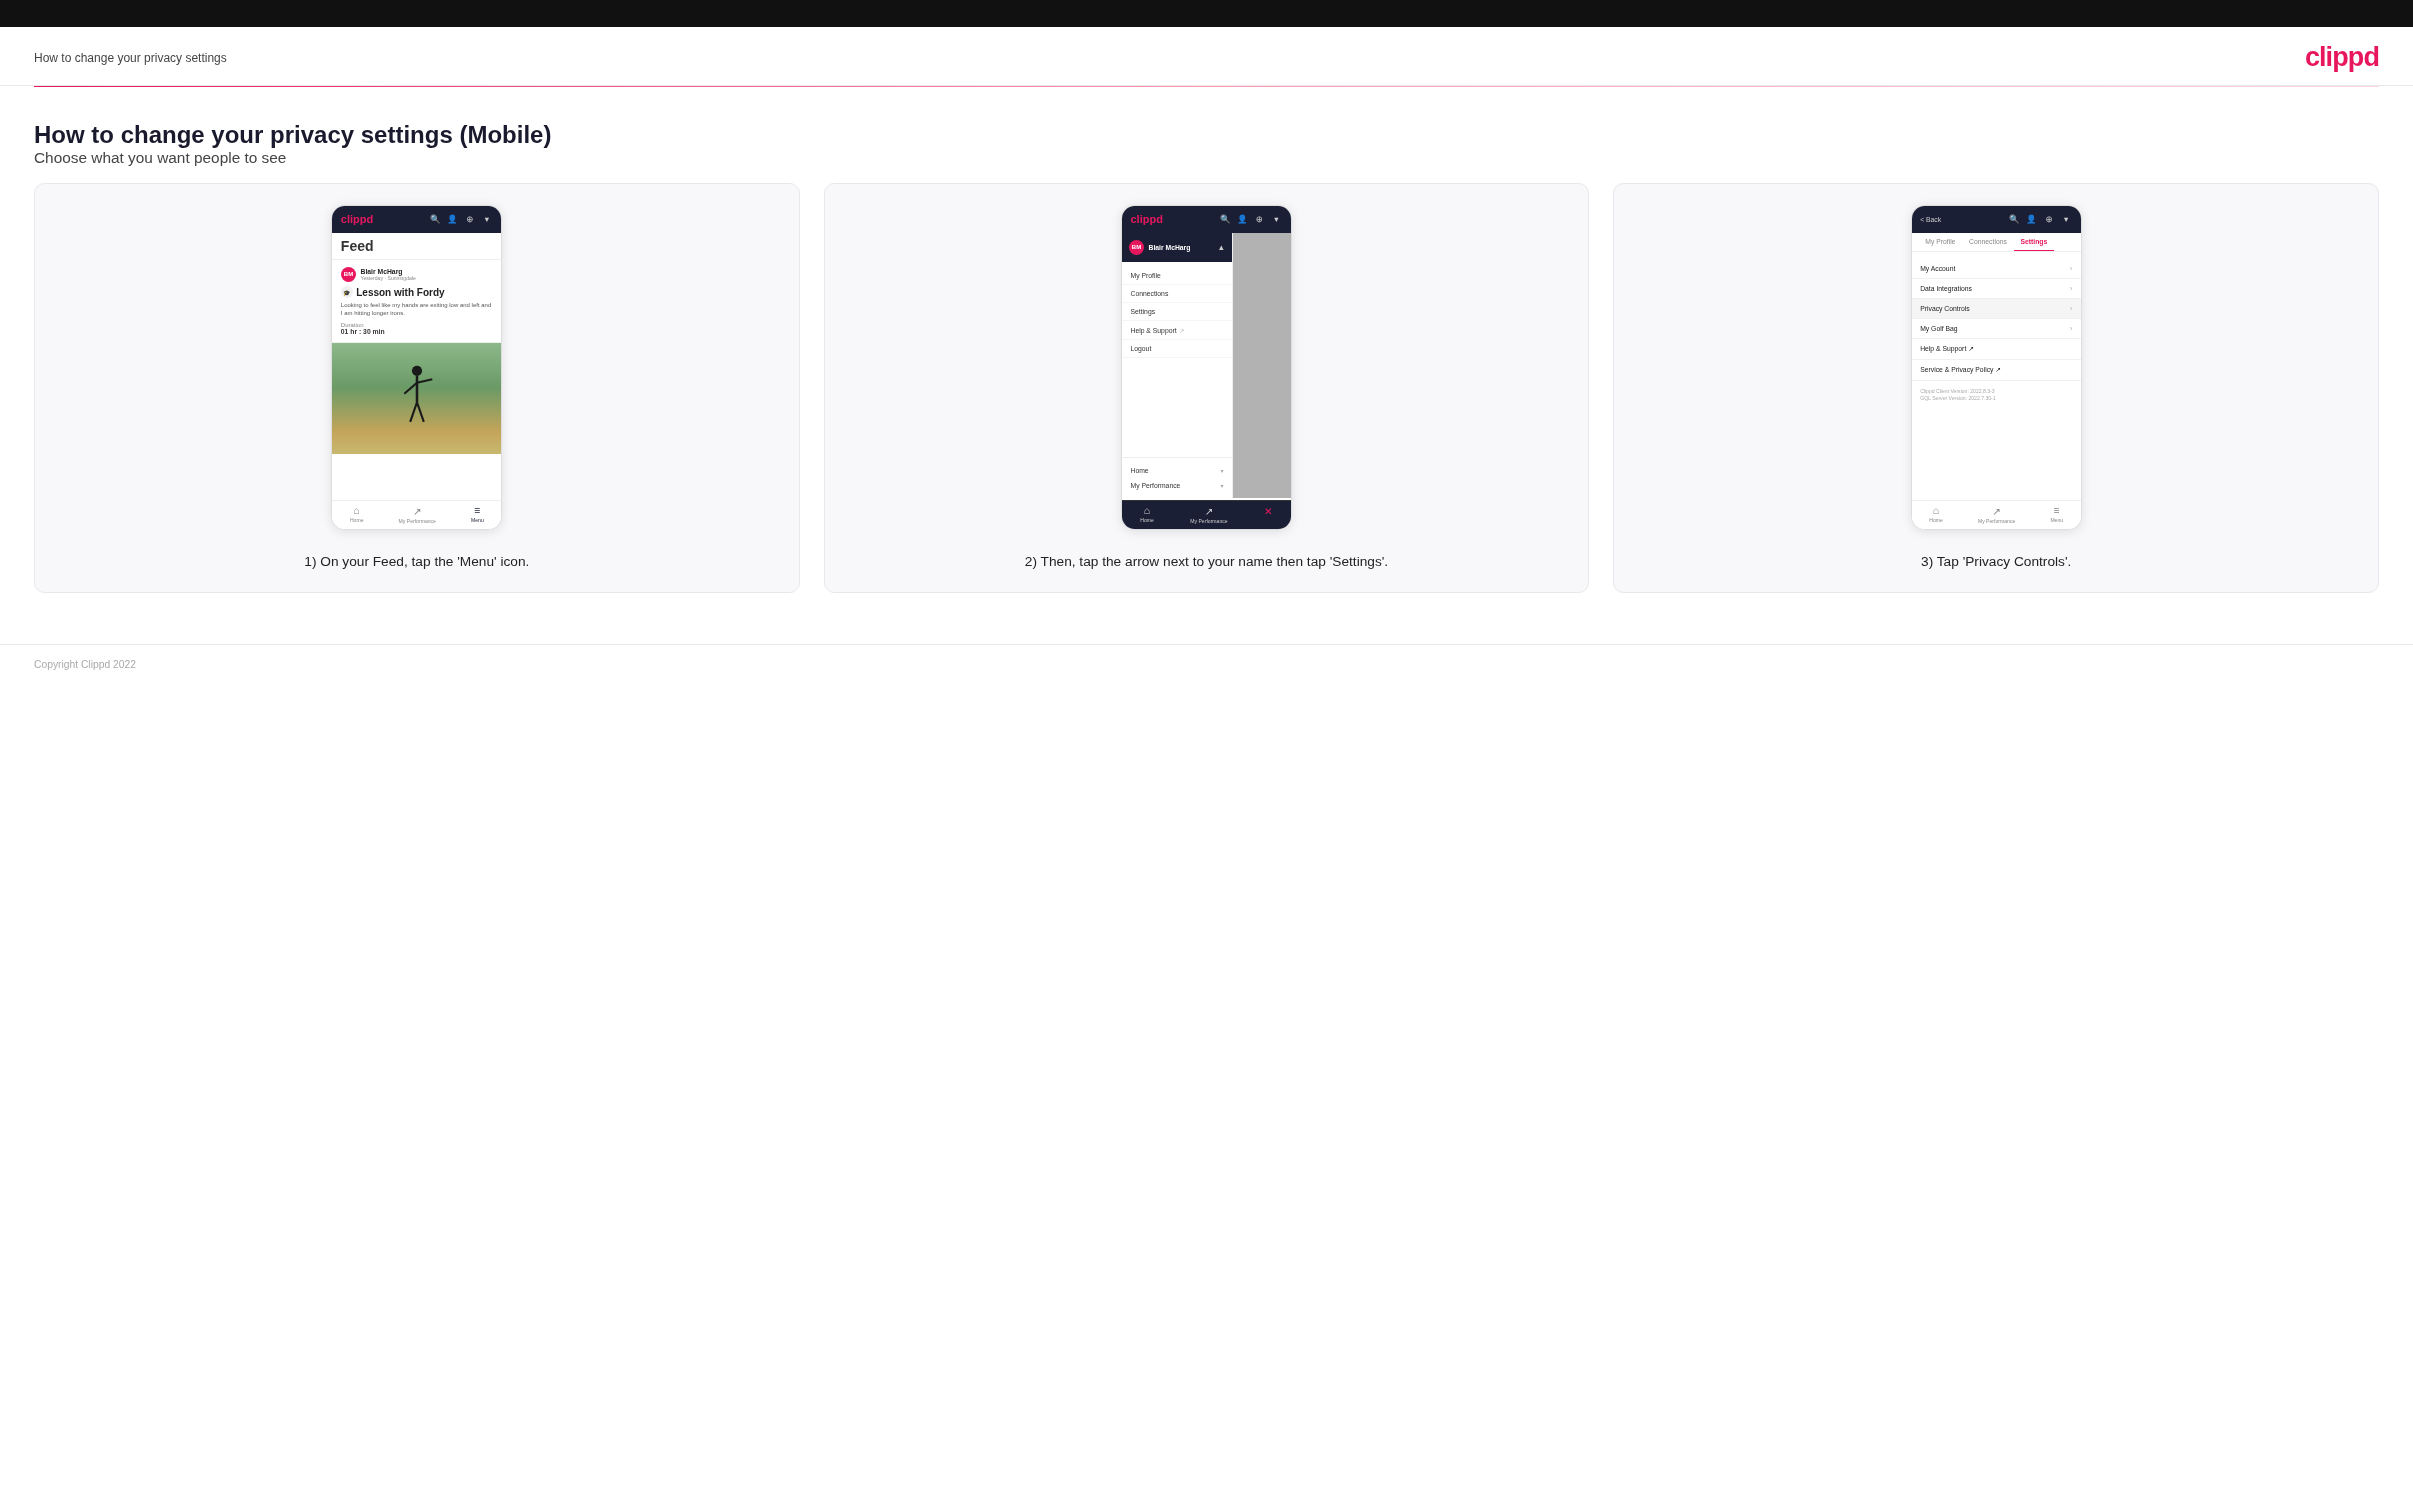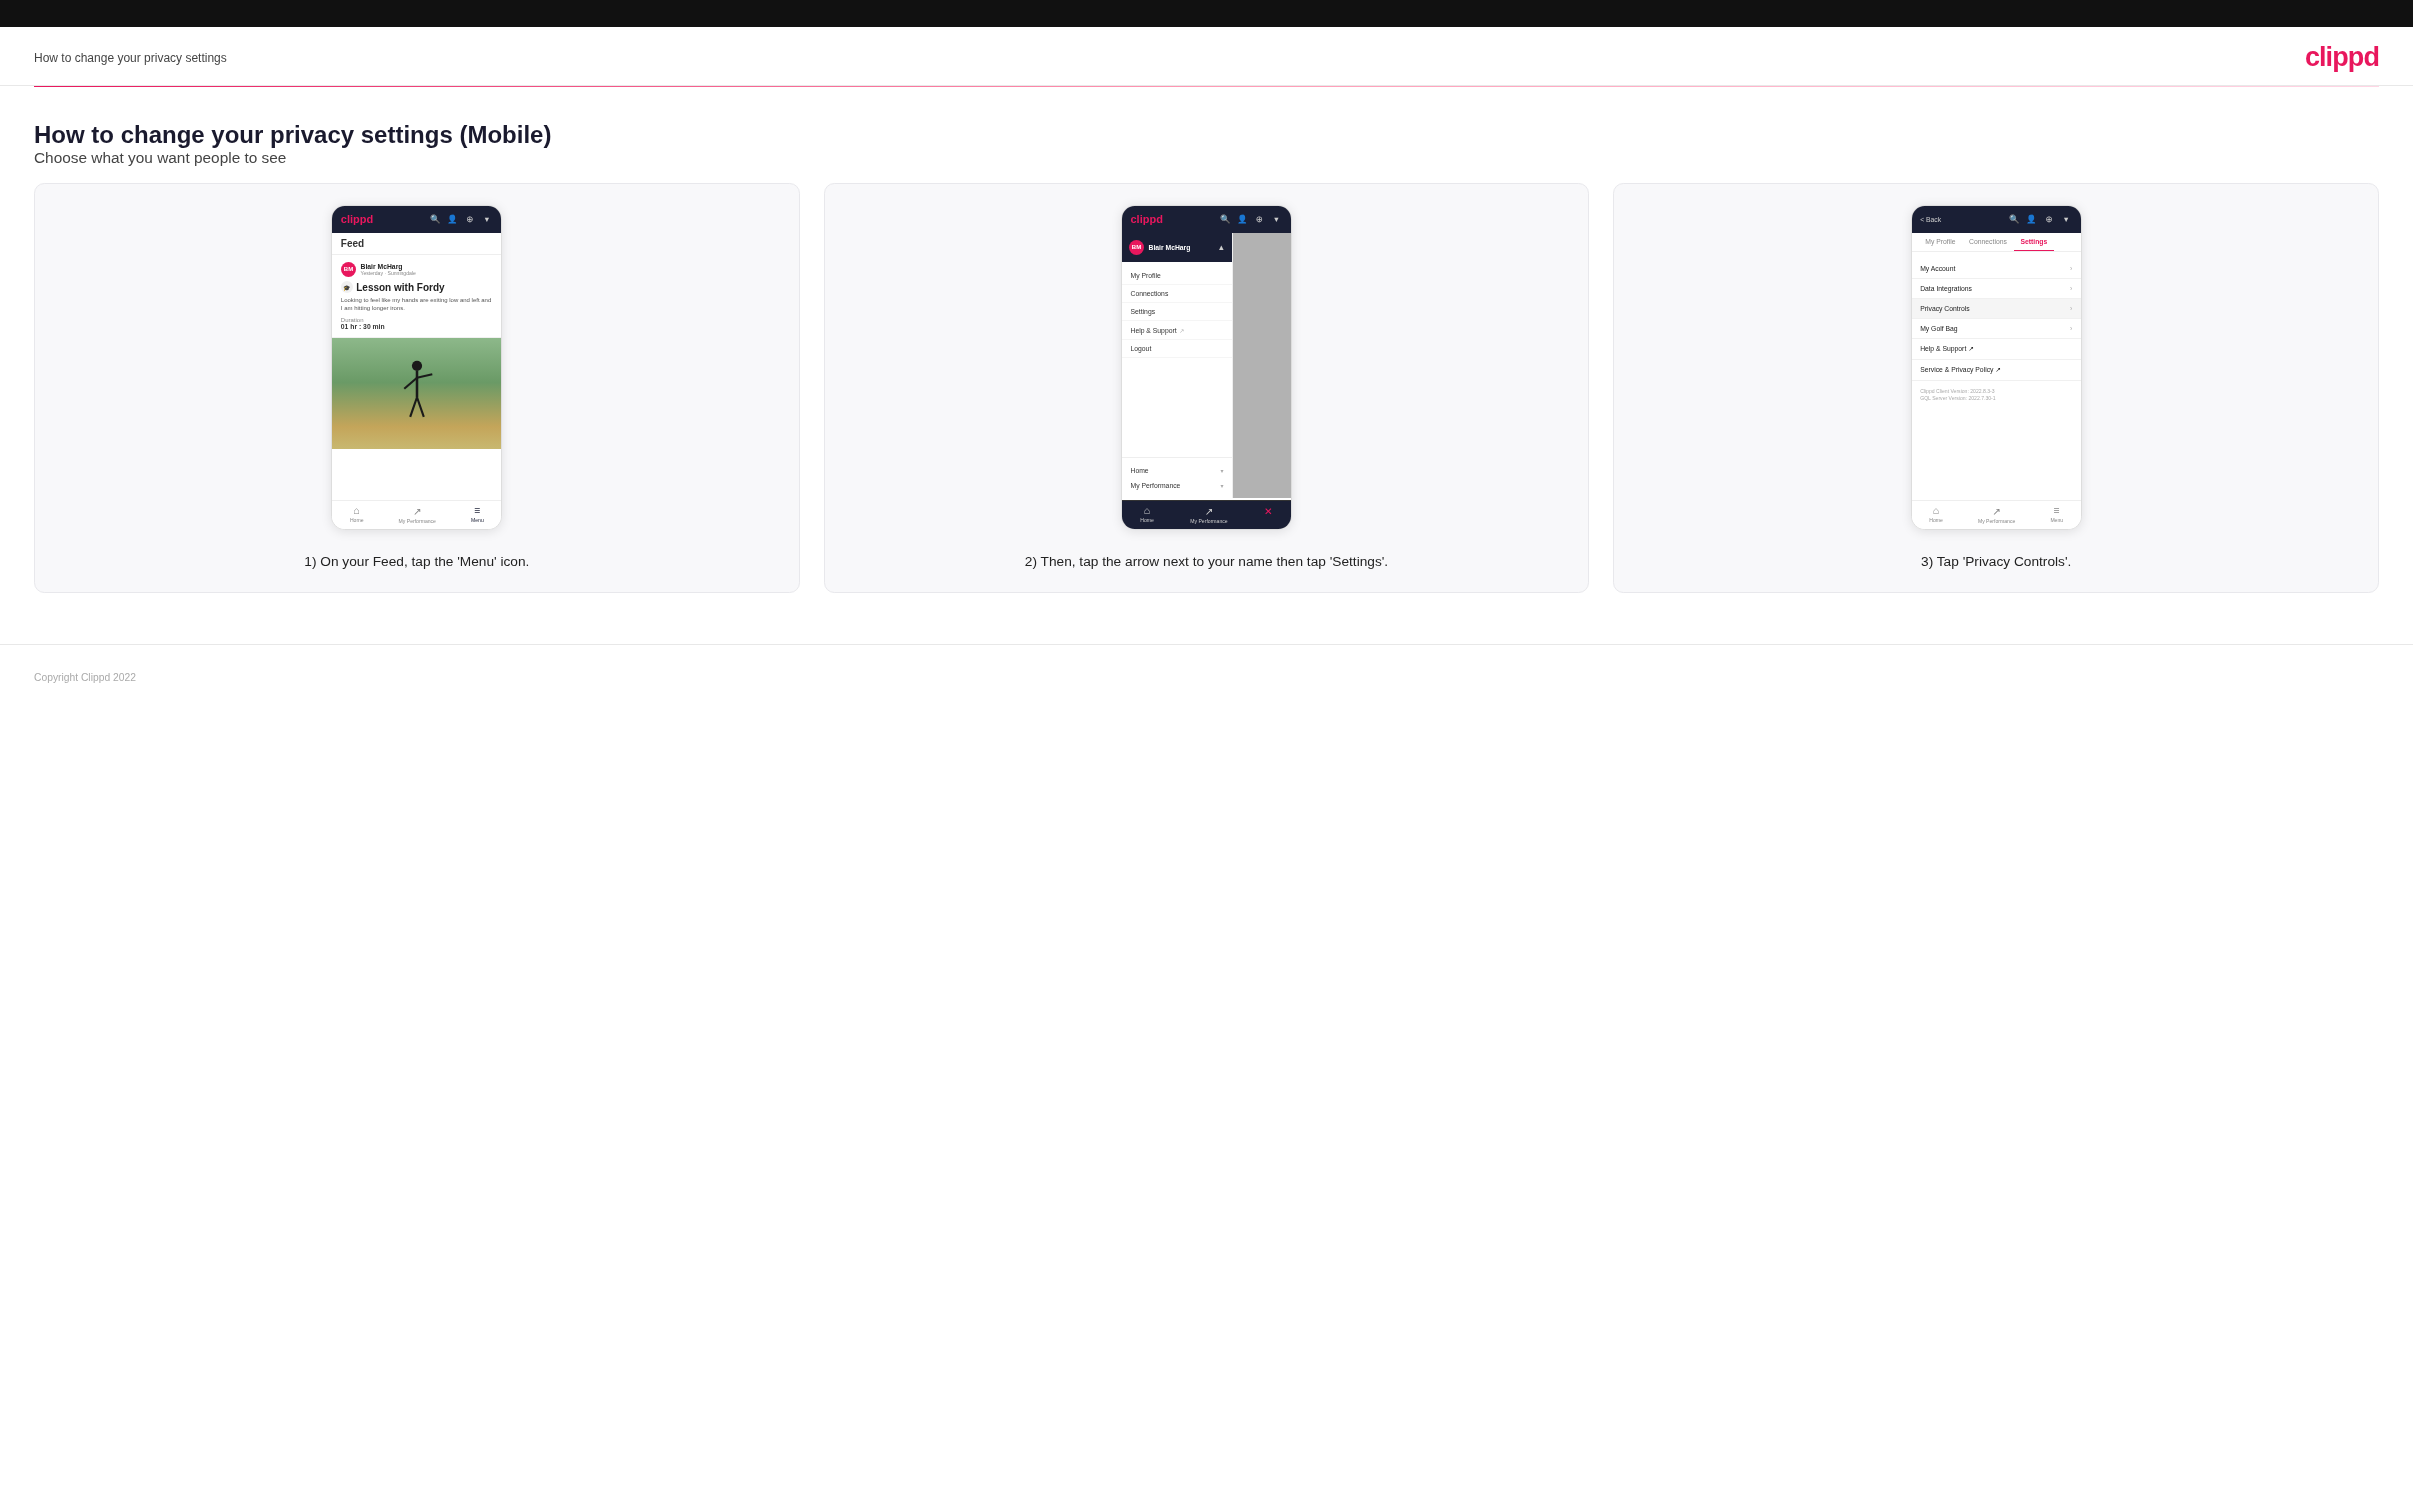--- a/index.html
+++ b/index.html
@@ -120,21 +120,21 @@
       font-size: 8.5px;
       display: flex;
       align-items: center;
       justify-content: center;
     }
 
     
     .feed-tab {
       padding: 5.1px 8.5px;
       border-bottom: 0.9px solid #eee;
-      font-size: 10px;
+      font-size: 14px;
       color: #333;
       font-weight: 600;
     }
 
     .feed-item {
       padding: 6.8px 8.5px;
       border-bottom: 0.9px solid #f0f0f0;
     }
     .feed-user-row {
       display: flex;
@@ -441,21 +441,21 @@
       font-size: 13.7px;
       color: #222;
       text-align: center;
       font-weight: 400;
       line-height: 1.4;
       margin-top: 5.1px;
     }
 
     
     .footer {
-      padding: 24px 34px;
+      padding: 11px 34px;
       border-top: 0.9px solid #e8e8e8;
     }
     .footer-text {
       font-size: 10.3px;
       color: #aaa;
     }
   </style>
 </head>
 <body>
 

